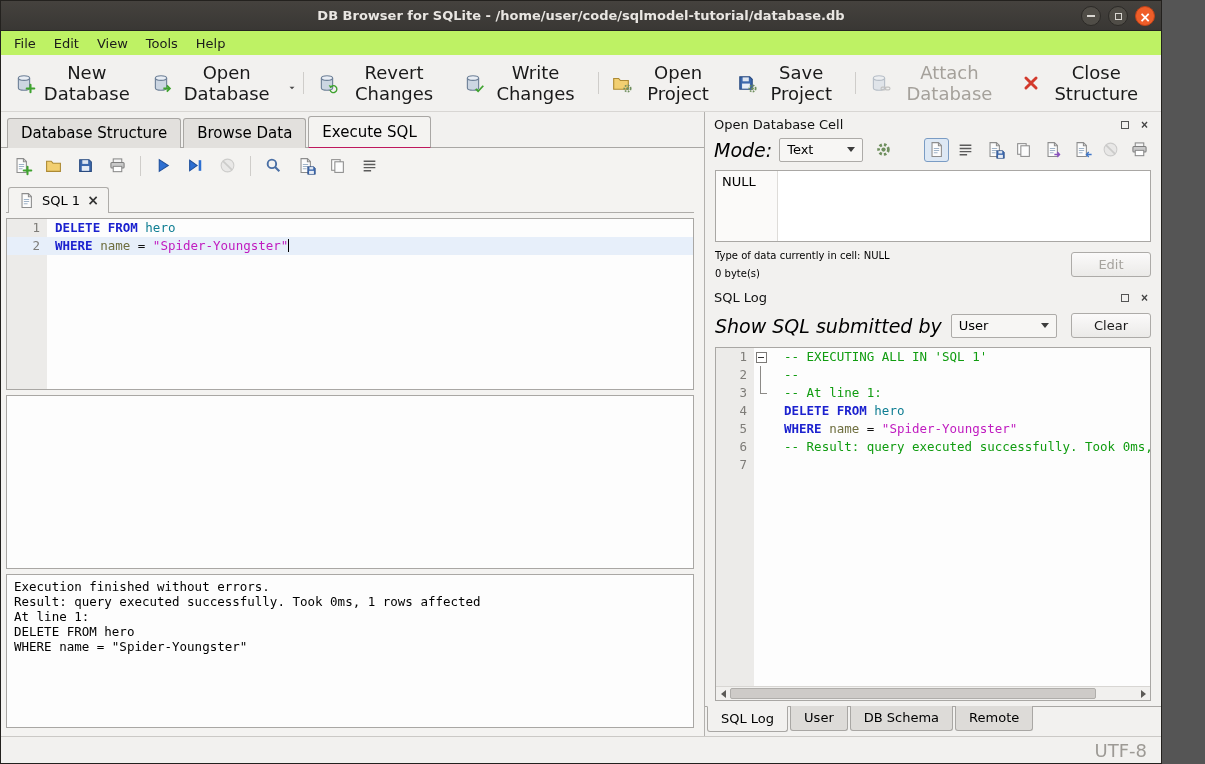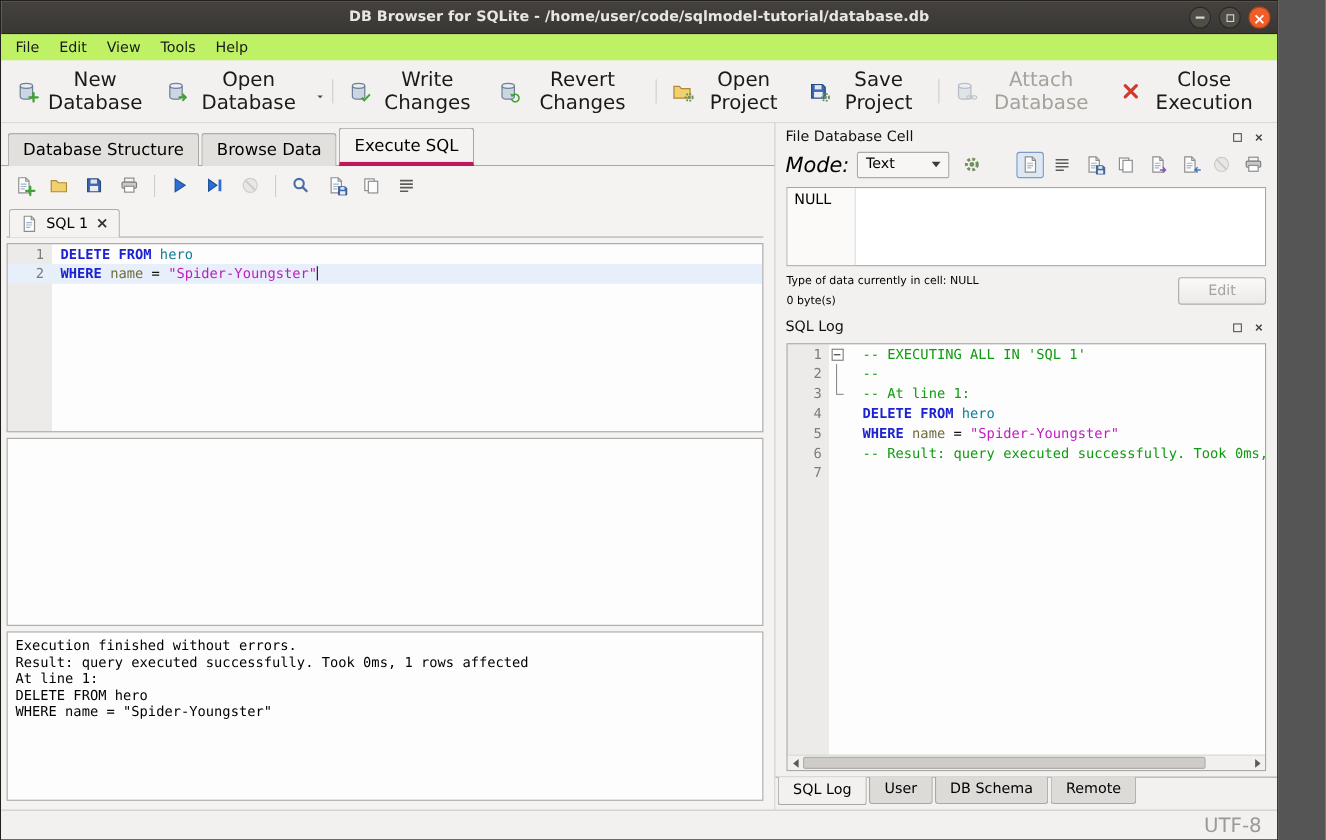--- a/index.html
+++ b/index.html
@@ -37,21 +37,21 @@
   .icon.small, .icon.small svg.base { width:17px; height:17px; flex-basis:17px; }
 
   
   .content { flex:1; display:flex; min-height:0; }
   .left-pane { flex:0 0 704px; display:flex; flex-direction:column; border-right:1px solid #b3b1ae; min-height:0; }
   .right-pane { flex:1; display:flex; flex-direction:column; background:#f2f1ef; min-height:0; min-width:0; }
 
   
   .main-tabbar { flex:0 0 30px; display:flex; align-items:flex-end; padding:4px 0 0 6px; gap:2px; border-bottom:1px solid #a9a7a4; background:#f2f1ef; }
   .main-tab { padding:5px 13px 6px; background:#e2e0dd; border:1px solid #a9a7a4; border-bottom:none; border-radius:3px 3px 0 0; font-size:15px; margin-bottom:-1px; }
-  .main-tab.active { background:#f4f3f1; border-bottom:4px solid #be185d; padding-top:6px; }
+  .main-tab.active { background:#f4f3f1; border-bottom:1px solid #be185d; padding-top:6px; }
 
   .tab-page { flex:1; background:#f4f3f1; padding:3px 10px 8px 5px; display:flex; flex-direction:column; gap:5px; min-height:0; }
 
   
   .editor-toolbar { display:flex; align-items:center; gap:5px; padding:2px 2px; }
   .icon-btn { width:27px; height:25px; display:flex; align-items:center; justify-content:center; background:none; border:1px solid transparent; border-radius:3px; }
   .icon-btn.disabled { opacity:.45; }
   .icon-btn.active-tool { border:1px solid #7a9cc4; background:#dde8f4; }
   .etb-sep { width:1px; height:20px; background:#cfcdca; margin:0 4px; }
 
@@ -273,35 +273,35 @@
           <use href="#sy-caret-down"></use>
         </svg>
       </span>
     <span class="tb-sep"></span>
     <button class="tb-btn">
       <span class="icon">
           <svg class="base">
             <use href="#sy-db"></use>
           </svg>
           <svg class="ov">
+            <use href="#sy-undo"></use>
+          </svg>
+        </span>
+      <span>Revert Changes</span>
+    </button>
+    <button class="tb-btn">
+      <span class="icon">
+          <svg class="base">
+            <use href="#sy-db"></use>
+          </svg>
+          <svg class="ov">
             <use href="#sy-check"></use>
           </svg>
         </span>
       <span>Write Changes</span>
-    </button>
-    <button class="tb-btn">
-      <span class="icon">
-          <svg class="base">
-            <use href="#sy-db"></use>
-          </svg>
-          <svg class="ov">
-            <use href="#sy-undo"></use>
-          </svg>
-        </span>
-      <span>Revert Changes</span>
     </button>
     <span class="tb-sep"></span>
     <button class="tb-btn">
       <span class="icon">
           <svg class="base">
             <use href="#sy-folder"></use>
           </svg>
           <svg class="ov">
             <use href="#sy-gear"></use>
           </svg>
@@ -330,21 +330,21 @@
           </svg>
         </span>
       <span>Attach Database</span>
     </button>
     <button class="tb-btn">
       <span class="icon">
           <svg class="base">
             <use href="#sy-cross"></use>
           </svg>
         </span>
-      <span>Close Execution</span>
+      <span>Close Structure</span>
     </button>
   </div>
 
   <div class="content">
 
     <div class="left-pane">
       <div class="main-tabbar">
         <div class="main-tab">Database Structure</div>
         <div class="main-tab">Browse Data</div>
         <div class="main-tab active">Execute SQL</div>
@@ -471,21 +471,21 @@
             <div class="msg-line">At line 1:</div>
             <div class="msg-line">DELETE FROM hero</div>
             <div class="msg-line">WHERE name = "Spider-Youngster"</div>
           </div>
       </div>
     </div>
 
     <div class="right-pane">
 
       <div class="dock-header">
-        <div class="dock-title">File Database Cell</div>
+        <div class="dock-title">Open Database Cell</div>
         <div class="dock-icons">
           <button class="dock-btn">
               <span class="g-float"></span>
             </button>
           <button class="dock-btn">
               <span class="g-x"></span>
             </button>
         </div>
       </div>
 
@@ -589,20 +589,28 @@
         <div class="dock-icons">
           <button class="dock-btn">
               <span class="g-float"></span>
             </button>
           <button class="dock-btn">
               <span class="g-x"></span>
             </button>
         </div>
       </div>
 
+      <div class="show-row">
+        <span class="lbl">Show SQL submitted by</span>
+        <div class="combo">
+          <span>User</span>
+          <span class="combo-arrow"></span>
+        </div>
+        <button class="btn">Clear</button>
+      </div>
 
       <div class="log-box">
         <div class="log-lines">
             <div class="code-row">
               <span class="ln">1</span>
               <span class="fold open"></span>
               <span class="code-text"><span class="tk-cmt">-- EXECUTING ALL IN 'SQL 1'</span></span>
             </div>
             <div class="code-row">
               <span class="ln">2</span>

